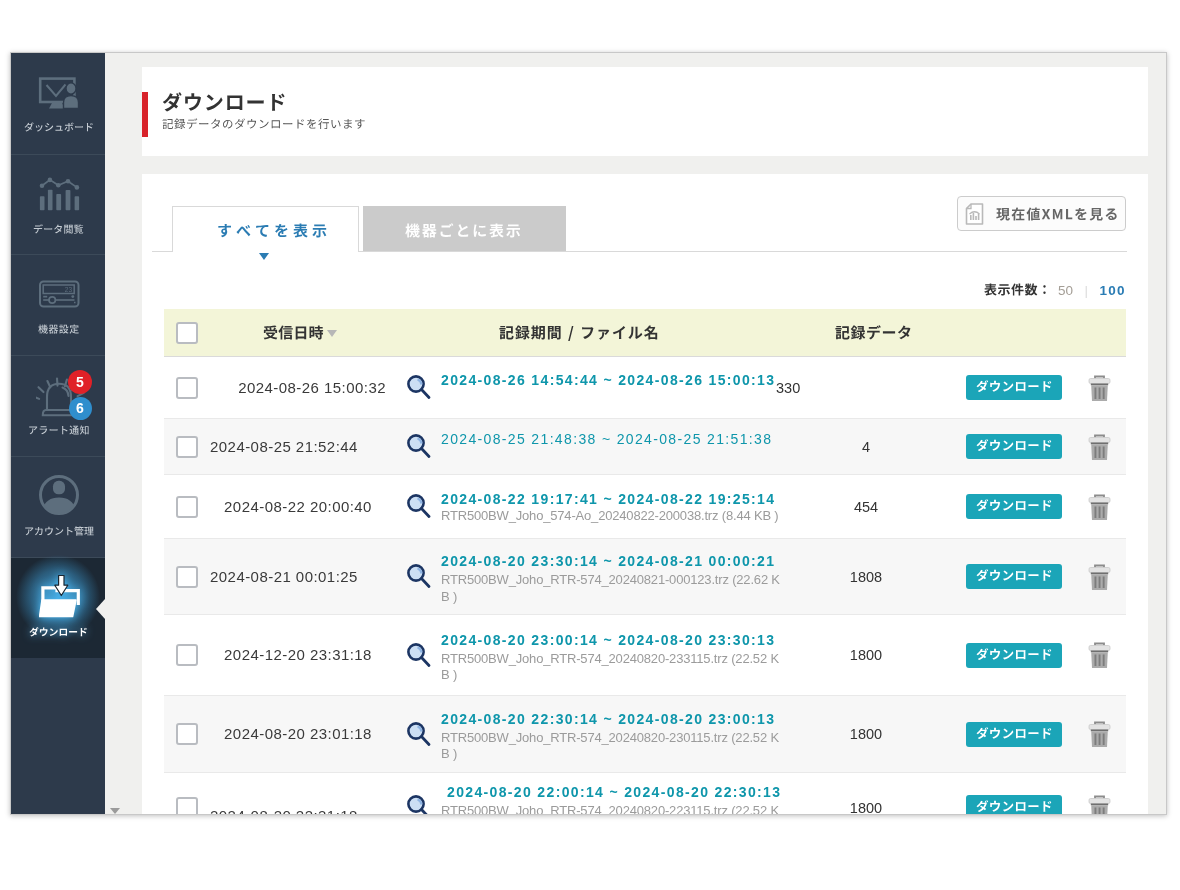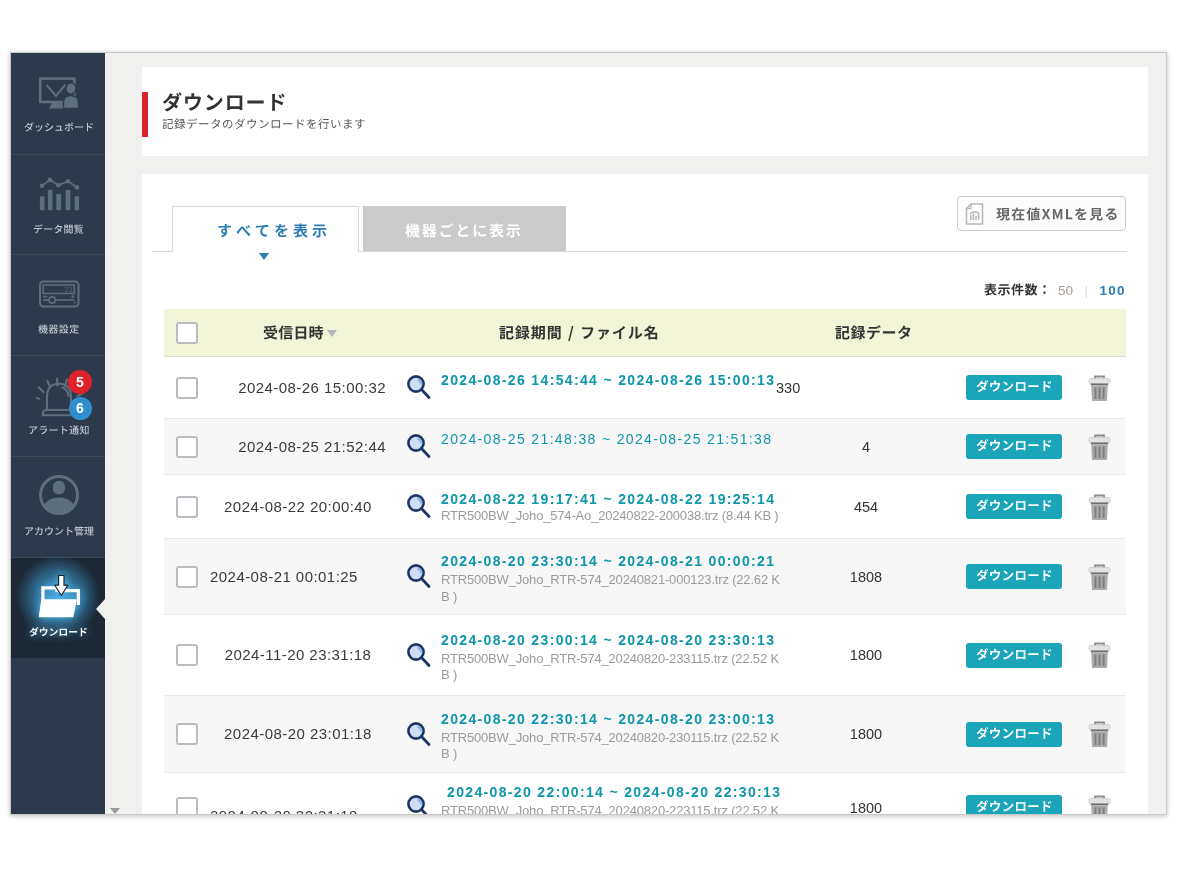--- a/index.html
+++ b/index.html
@@ -189,21 +189,21 @@
 <path d="M3.2 11.3 L19.8 11.3 L19 27 L4 27 Z" fill="#ababab"></path>
 <g fill="#7d7d7d">
                 <rect x="6.5" y="13.5" width="1.9" height="11.5"></rect>
                 <rect x="10.6" y="13.5" width="1.9" height="11.5"></rect>
                 <rect x="14.7" y="13.5" width="1.9" height="11.5"></rect>
               </g>
             </svg>
           </div>
           <div style="position:relative;height:56px;background:#f7f7f7;border-bottom:1px solid #e9e9e9">
             <div class="abs" style="left:12px;top:17.0px;width:22px;height:22px;background:#fff;border:2px solid #b9bcc1;border-radius:3px"></div>
-            <div class="abs" style="left:46px;top:20.0px;width:176px;text-align:right;font-size:15px;letter-spacing:0.45px;color:#3a3a3a;line-height:16px">2024-08-25 21:52:44</div>
+            <div class="abs" style="left:46px;top:20.0px;width:176px;text-align:left;font-size:15px;letter-spacing:0.45px;color:#3a3a3a;line-height:16px">2024-08-25 21:52:44</div>
             <svg width="27" height="27" viewBox="0 0 27 27" style="position:absolute;left:241px;top:14.5px">
 <circle cx="11" cy="10" r="7.6" fill="#ccdff4" stroke="#1c3563" stroke-width="2.6"></circle>
 <path d="M12.5 5.5 Q16 6.5 16.5 10.5" fill="none" stroke="#8fb4e2" stroke-width="2.2"></path>
 <path d="M16.5 15.5 L24 23.5" stroke="#1c3563" stroke-width="2.8" stroke-linecap="round"></path>
             </svg>
             <div class="abs" style="left:277px;top:13.6px;font-size:14px;font-weight:normal;color:#0e96ab;letter-spacing:1.35px;line-height:15px;white-space:nowrap">2024-08-25 21:48:38 ~ 2024-08-25 21:51:38</div>
             <div class="abs" style="left:612px;top:20.0px;width:180px;text-align:center;font-size:14.5px;color:#333;line-height:16px">4</div>
             <div class="abs" style="left:802px;top:15.5px;width:96px;height:25px;background:#1ba5b8;border-radius:3px">
               <svg style="position:absolute;left:9.8px;top:5.1px" width="78" height="16" viewBox="0 0 78 16">
                 <path d="M11.2 0.2 10.2 0.6C10.6 1 11 1.8 11.2 2.3L12.2 1.9C12 1.4 11.5 0.6 11.2 0.2ZM6.8 1.4 5 0.8C4.9 1.3 4.6 1.8 4.4 2.1C3.8 3.2 2.6 4.9 0.5 6.3L1.8 7.3C3.1 6.5 4.2 5.3 5.1 4.1H8.7C8.5 4.9 8 5.9 7.3 6.9C6.5 6.3 5.7 5.8 5.1 5.4L4 6.6C4.6 7 5.4 7.5 6.2 8.1C5.2 9.2 3.8 10.2 1.7 10.9L3.1 12.1C5.1 11.4 6.5 10.3 7.6 9.2C8.1 9.6 8.5 10 8.9 10.3L10.1 8.9C9.7 8.6 9.2 8.2 8.7 7.8C9.6 6.6 10.2 5.2 10.5 4.2C10.6 3.9 10.8 3.6 10.9 3.3L10 2.8L10.7 2.4C10.5 2 10.1 1.2 9.7 0.7L8.8 1.1C9 1.5 9.3 2.1 9.6 2.6C9.3 2.6 8.9 2.7 8.6 2.7H6C6.2 2.4 6.5 1.8 6.8 1.4Z M24.2 3.4 23.1 2.8C22.9 2.8 22.6 2.9 22 2.9H19.9V1.9C19.9 1.6 19.9 1.3 20 0.8H18C18.1 1.3 18.1 1.6 18.1 1.9V2.9H15.5C15 2.9 14.6 2.9 14.2 2.8C14.2 3.1 14.2 3.6 14.2 3.9C14.2 4.4 14.2 5.7 14.2 6.1C14.2 6.4 14.2 6.8 14.2 7.1H15.9C15.9 6.9 15.9 6.5 15.9 6.2C15.9 5.8 15.9 4.8 15.9 4.4H22.1C21.9 5.5 21.6 6.7 21 7.6C20.2 8.6 19.2 9.3 18.1 9.7C17.6 9.9 16.9 10.1 16.4 10.2L17.7 11.7C19.9 11.1 21.8 9.8 22.8 8C23.4 6.8 23.7 5.6 23.9 4.4C24 4.2 24.1 3.7 24.2 3.4Z M28.6 1.5 27.4 2.8C28.4 3.4 29.9 4.8 30.6 5.4L31.8 4.1C31.1 3.4 29.5 2.1 28.6 1.5ZM27.1 9.8 28.1 11.5C29.9 11.2 31.5 10.5 32.7 9.7C34.8 8.5 36.4 6.8 37.4 5.1L36.4 3.3C35.6 5 34 6.9 31.8 8.2C30.6 8.9 29 9.6 27.1 9.8Z M40 2.1C40 2.5 40 3 40 3.3C40 4.1 40 8.7 40 9.5C40 10.1 40 11.2 40 11.2H41.7L41.7 10.5H47.7L47.7 11.2H49.4C49.4 11.2 49.4 10 49.4 9.5C49.4 8.7 49.4 4.1 49.4 3.3C49.4 3 49.4 2.5 49.4 2.1C49 2.2 48.5 2.2 48.2 2.2C47.3 2.2 42.2 2.2 41.3 2.2C41 2.2 40.5 2.2 40 2.1ZM41.7 8.9V3.8H47.7V8.9Z M52.4 5.2V7.2C52.8 7.2 53.7 7.1 54.4 7.1C55.8 7.1 60 7.1 61.1 7.1C61.6 7.1 62.2 7.2 62.5 7.2V5.2C62.2 5.2 61.7 5.3 61.1 5.3C60 5.3 55.8 5.3 54.4 5.3C53.7 5.3 52.8 5.2 52.4 5.2Z M72.5 1.7 71.5 2.1C71.9 2.8 72.2 3.3 72.6 4.1L73.7 3.6C73.4 3 72.9 2.2 72.5 1.7ZM74.2 1 73.1 1.5C73.6 2.1 73.9 2.6 74.3 3.4L75.3 2.9C75 2.3 74.5 1.5 74.2 1ZM67.5 10C67.5 10.5 67.5 11.2 67.4 11.7H69.4C69.3 11.2 69.2 10.3 69.2 10V6.5C70.6 6.9 72.5 7.6 73.8 8.3L74.5 6.6C73.3 6 70.9 5.1 69.2 4.6V2.8C69.2 2.3 69.3 1.7 69.4 1.3H67.4C67.5 1.7 67.5 2.3 67.5 2.8C67.5 3.8 67.5 9 67.5 10Z" fill="#fff"></path>
@@ -275,21 +275,21 @@
 <path d="M3.2 11.3 L19.8 11.3 L19 27 L4 27 Z" fill="#ababab"></path>
 <g fill="#7d7d7d">
                 <rect x="6.5" y="13.5" width="1.9" height="11.5"></rect>
                 <rect x="10.6" y="13.5" width="1.9" height="11.5"></rect>
                 <rect x="14.7" y="13.5" width="1.9" height="11.5"></rect>
               </g>
             </svg>
           </div>
           <div style="position:relative;height:81px;background:#fff;border-bottom:1px solid #e9e9e9">
             <div class="abs" style="left:12px;top:29.5px;width:22px;height:22px;background:#fff;border:2px solid #b9bcc1;border-radius:3px"></div>
-            <div class="abs" style="left:46px;top:32.5px;width:176px;text-align:center;font-size:15px;letter-spacing:0.45px;color:#3a3a3a;line-height:16px">2024-11-20 23:31:18</div>
+            <div class="abs" style="left:46px;top:32.5px;width:176px;text-align:center;font-size:15px;letter-spacing:0.45px;color:#3a3a3a;line-height:16px">2024-12-20 23:31:18</div>
             <svg width="27" height="27" viewBox="0 0 27 27" style="position:absolute;left:241px;top:27.0px">
 <circle cx="11" cy="10" r="7.6" fill="#ccdff4" stroke="#1c3563" stroke-width="2.6"></circle>
 <path d="M12.5 5.5 Q16 6.5 16.5 10.5" fill="none" stroke="#8fb4e2" stroke-width="2.2"></path>
 <path d="M16.5 15.5 L24 23.5" stroke="#1c3563" stroke-width="2.8" stroke-linecap="round"></path>
             </svg>
             <div class="abs" style="left:277px;top:18.1px;font-size:14px;font-weight:bold;color:#0e96ab;letter-spacing:1.35px;line-height:15px;white-space:nowrap">2024-08-20 23:00:14 ~ 2024-08-20 23:30:13</div>
             <div class="abs" style="left:277px;top:36.0px;font-size:13px;color:#9b9b9b;letter-spacing:-0.18px;line-height:16.2px;white-space:nowrap">RTR500BW_Joho_RTR-574_20240820-233115.trz (22.52 K<br>B )</div>
             <div class="abs" style="left:612px;top:32.5px;width:180px;text-align:center;font-size:14.5px;color:#333;line-height:16px">1800</div>
             <div class="abs" style="left:802px;top:28.0px;width:96px;height:25px;background:#1ba5b8;border-radius:3px">
               <svg style="position:absolute;left:9.8px;top:5.1px" width="78" height="16" viewBox="0 0 78 16">

